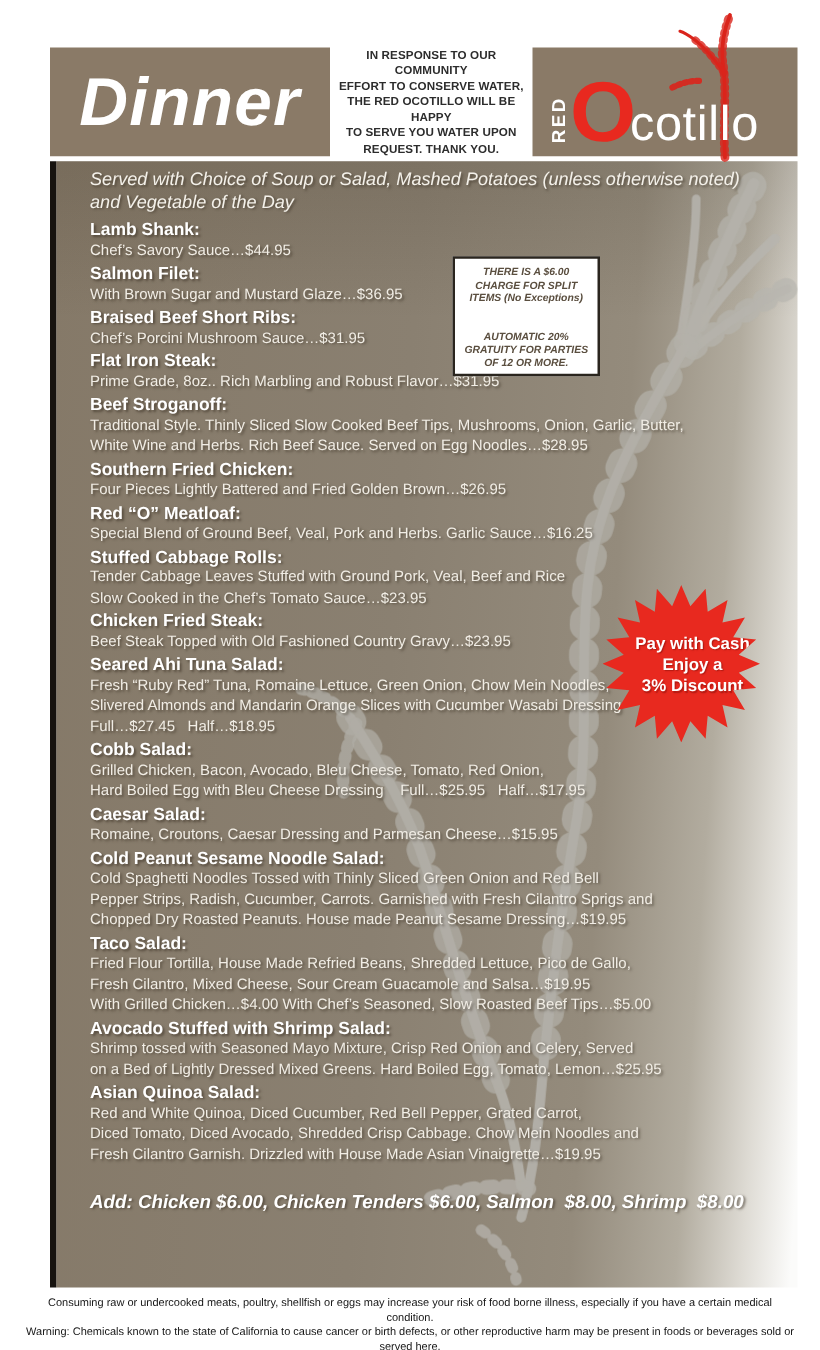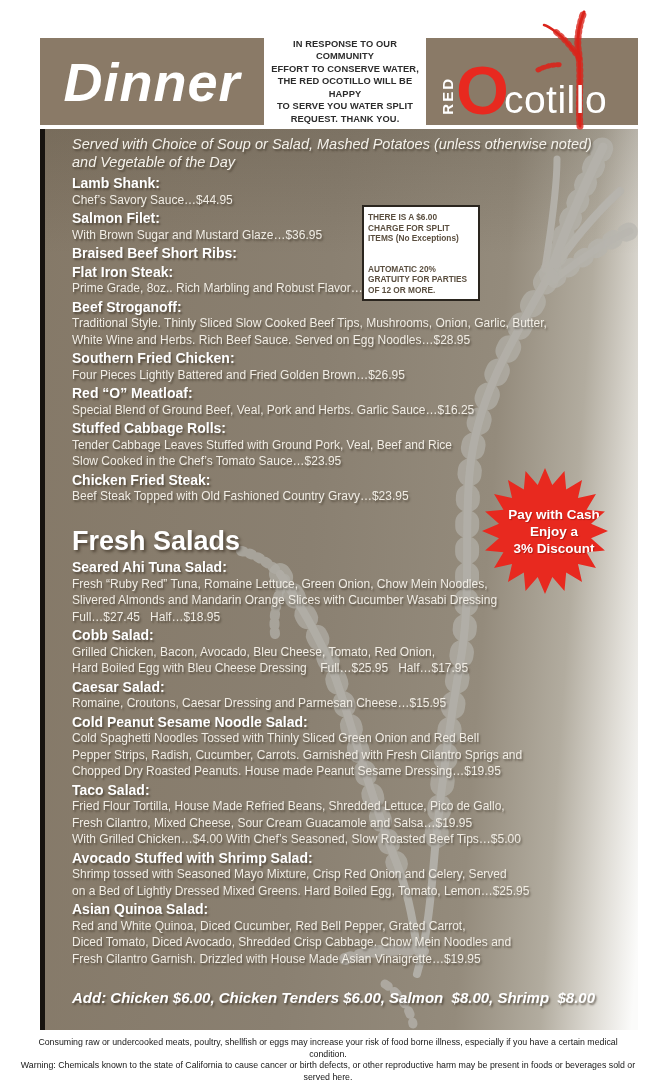--- a/index.html
+++ b/index.html
@@ -72,21 +72,21 @@
     text-shadow:1.5px 1.5px 2px rgba(50,40,28,.55);
   }
   .add-line{
     margin:22px 0 0 0;font-size:15px;font-weight:bold;font-style:italic;color:#fff;
     white-space:pre-wrap;text-shadow:1.5px 1.5px 2px rgba(50,40,28,.6);
   }
   
   .notice-box{
     position:absolute;left:317px;top:76px;width:106px;min-height:58px;z-index:2;
     background:#fff;border:2px solid #2a251e;padding:5px 4px 4px 4px;
-    color:#5a4e3f;font-weight:bold;
+    text-align:center;color:#5a4e3f;font-style:italic;font-weight:bold;
   }
   .notice-box p{margin:0;font-size:8.3px;line-height:10.5px;white-space:pre-line;}
   .notice-box p + p{margin-top:20px;}
   
   .cash-badge{
     position:absolute;left:437px;top:339px;width:126px;height:126px;z-index:2;
     background:var(--accent_red,#e8291f);
     display:flex;align-items:center;justify-content:center;text-align:center;
   }
   .cash-badge .badge-text{
@@ -106,21 +106,21 @@
 <div class="page">
 
   <header class="banner">
     <div class="banner-left">
       <h1 class="menu-title">Dinner</h1>
     </div>
     <div class="banner-mid">
       <p class="water-notice">IN RESPONSE TO OUR COMMUNITY
 EFFORT TO CONSERVE WATER,
 THE RED OCOTILLO WILL BE HAPPY
-TO SERVE YOU WATER SPLIT
+TO SERVE YOU WATER UPON
 REQUEST. THANK YOU.</p>
     </div>
     <div class="banner-right">
       <svg class="logo-branch" width="84" height="122" viewBox="0 0 84 122">
         <g fill="none" stroke="#da241b" stroke-linecap="round">
           <path d="M52,118 C50,92 54,64 50,40 C49,28 52,14 56,4" stroke-width="3"></path>
           <path d="M52,118 C50,92 54,64 50,40 C49,28 52,14 56,4" stroke-width="7" stroke-dasharray="1.5 4" opacity=".8"></path>
           <path d="M51,50 C44,40 36,30 28,24 C24,21 20,18 16,17" stroke-width="2.5"></path>
           <path d="M51,50 C44,40 36,30 28,24" stroke-width="6" stroke-dasharray="1.5 4" opacity=".8"></path>
           <path d="M10,62 C18,58 26,56 34,57" stroke-width="5" stroke-dasharray="2 3" opacity=".9"></path>
@@ -182,20 +182,21 @@
             <div class="menu-item">
               <div class="item-name">Lamb Shank:</div>
               <div class="item-desc">Chef’s Savory Sauce…$44.95</div>
             </div>
             <div class="menu-item">
               <div class="item-name">Salmon Filet:</div>
               <div class="item-desc">With Brown Sugar and Mustard Glaze…$36.95</div>
             </div>
             <div class="menu-item">
               <div class="item-name">Braised Beef Short Ribs:</div>
+              <div class="item-desc">Chef’s Porcini Mushroom Sauce…$31.95</div>
             </div>
             <div class="menu-item">
               <div class="item-name">Flat Iron Steak:</div>
               <div class="item-desc">Prime Grade, 8oz.. Rich Marbling and Robust Flavor…$31.95</div>
             </div>
             <div class="menu-item">
               <div class="item-name">Beef Stroganoff:</div>
               <div class="item-desc">Traditional Style. Thinly Sliced Slow Cooked Beef Tips, Mushrooms, Onion, Garlic, Butter,
 White Wine and Herbs. Rich Beef Sauce. Served on Egg Noodles…$28.95</div>
             </div>
@@ -211,21 +212,20 @@
               <div class="item-name">Stuffed Cabbage Rolls:</div>
               <div class="item-desc">Tender Cabbage Leaves Stuffed with Ground Pork, Veal, Beef and Rice
 Slow Cooked in the Chef’s Tomato Sauce…$23.95</div>
             </div>
             <div class="menu-item">
               <div class="item-name">Chicken Fried Steak:</div>
               <div class="item-desc">Beef Steak Topped with Old Fashioned Country Gravy…$23.95</div>
             </div>
           </section>
           <section class="menu-section">
-            <h2 class="section-heading">Fresh Salads</h2>
             <div class="menu-item">
               <div class="item-name">Seared Ahi Tuna Salad:</div>
               <div class="item-desc">Fresh “Ruby Red” Tuna, Romaine Lettuce, Green Onion, Chow Mein Noodles,
 Slivered Almonds and Mandarin Orange Slices with Cucumber Wasabi Dressing
 Full…$27.45   Half…$18.95</div>
             </div>
             <div class="menu-item">
               <div class="item-name">Cobb Salad:</div>
               <div class="item-desc">Grilled Chicken, Bacon, Avocado, Bleu Cheese, Tomato, Red Onion,
 Hard Boiled Egg with Bleu Cheese Dressing    Full…$25.95   Half…$17.95</div>

